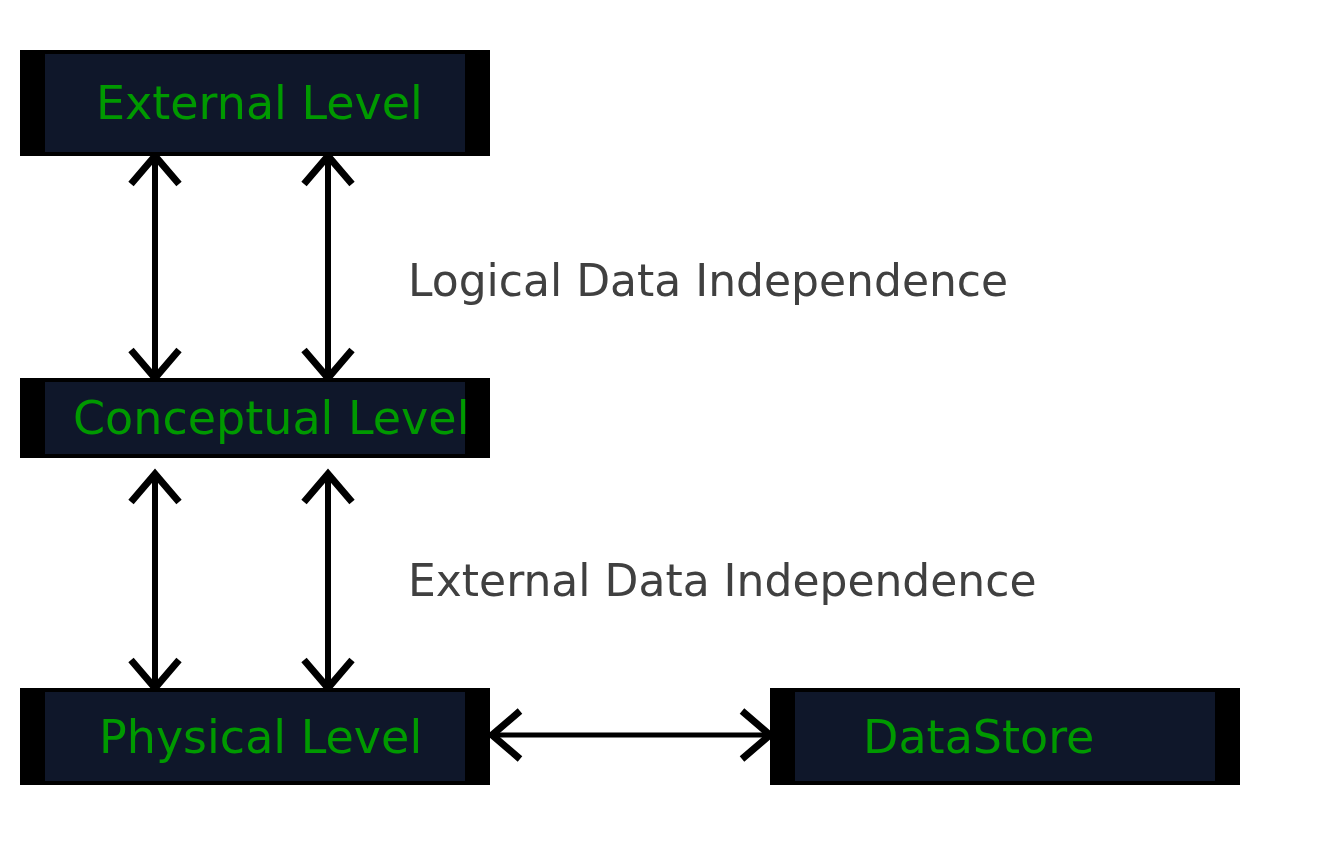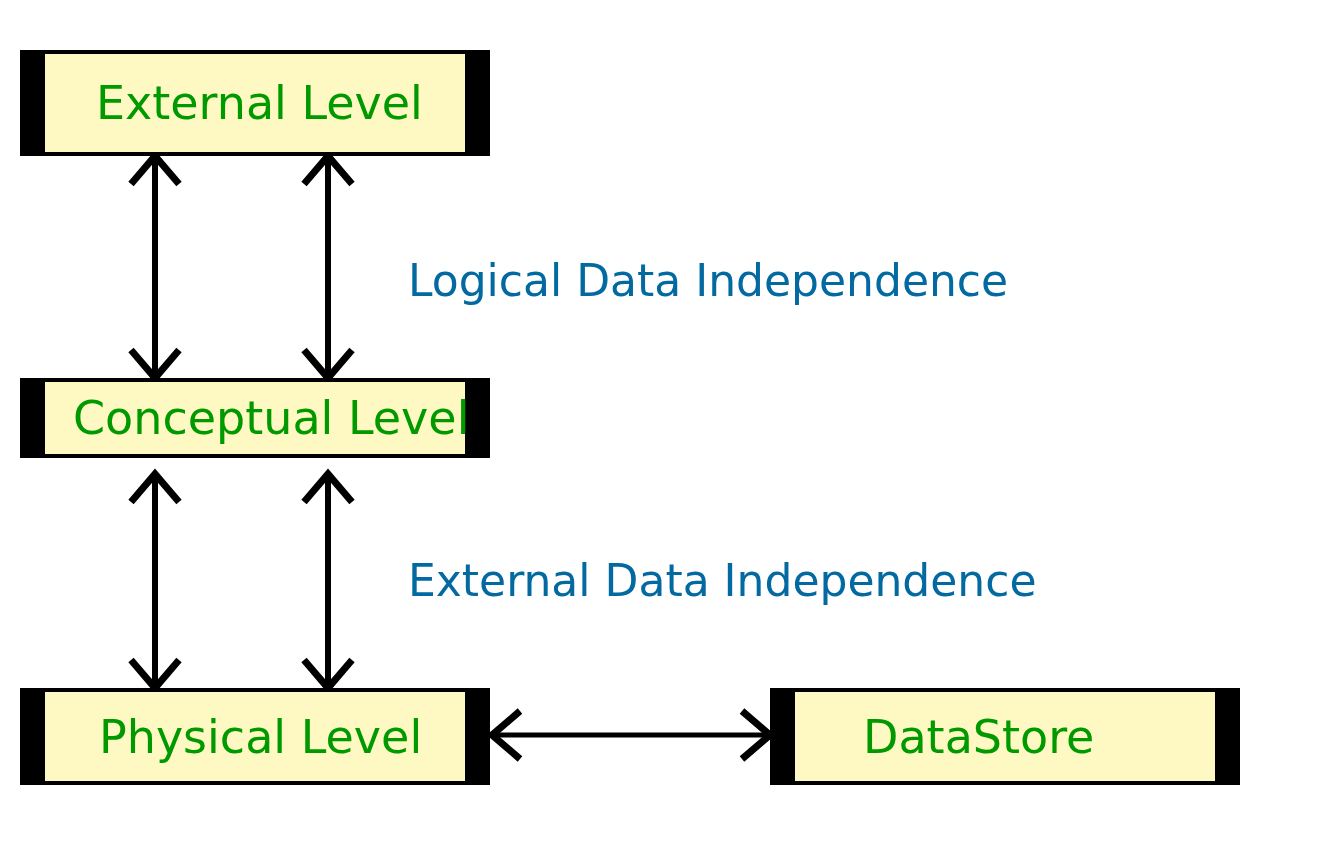--- a/index.html
+++ b/index.html
@@ -29,21 +29,21 @@
     border-left: 22px solid #000000;
     border-right: 22px solid #000000;
     display: flex;
     align-items: center;
     justify-content: flex-start;
   }
   .node-inner {
     box-sizing: border-box;
     width: 100%;
     height: 100%;
-    background: #fef9c3;
+    background: #0f172a;
     border-left: 3px solid #000000;
     border-right: 3px solid #000000;
     display: flex;
     align-items: center;
     justify-content: flex-start;
   }
   .node-label {
     color: #009900;
     font-size: 46px;
     line-height: 1;
@@ -59,21 +59,21 @@
 
   #node-physical   { left: 20px;  top: 688px; width: 470px; height: 97px;  }
   #node-physical   .node-label { padding-left: 54px; }
 
   #node-datastore  { left: 770px; top: 688px; width: 470px; height: 97px;  }
   #node-datastore  .node-label { padding-left: 68px; }
 
   
   .edge-label {
     position: absolute;
-    color: #0369a1;
+    color: #404040;
     font-size: 44px;
     line-height: 1;
     white-space: nowrap;
   }
   #label-logical  { left: 408px; top: 259px; }
   #label-physical { left: 408px; top: 559px; }
 
   
   #arrow-layer {
     position: absolute;

